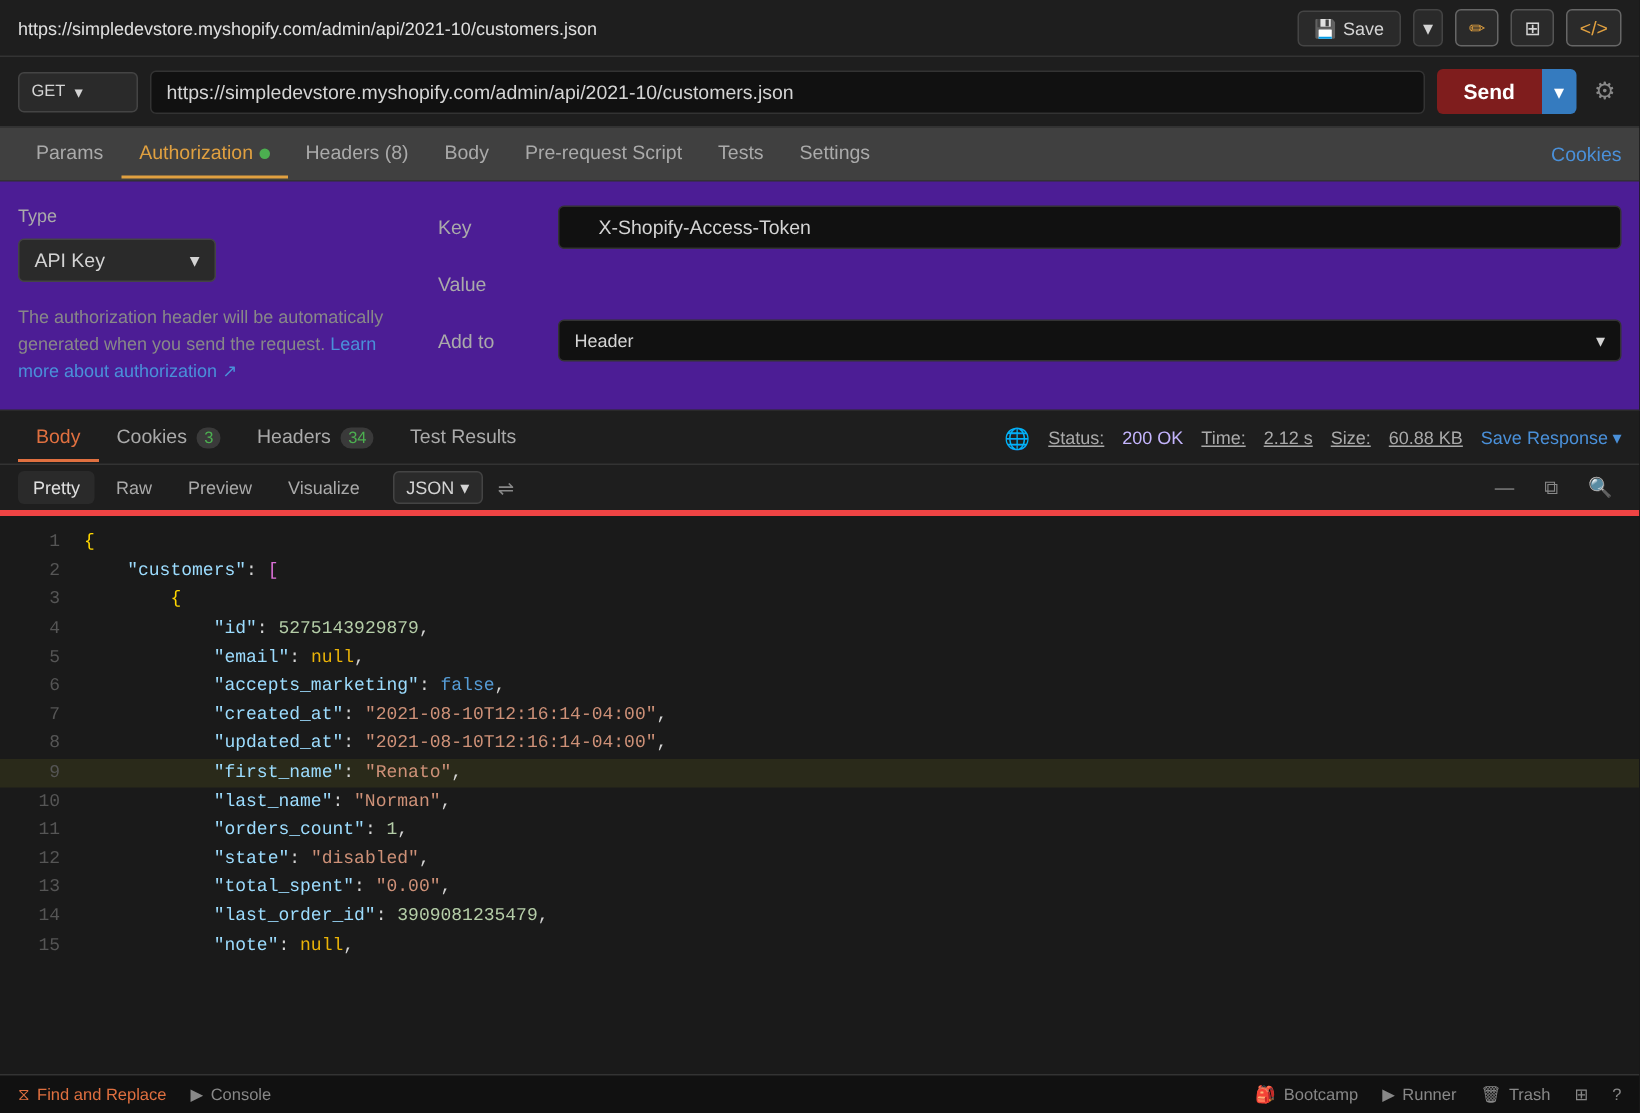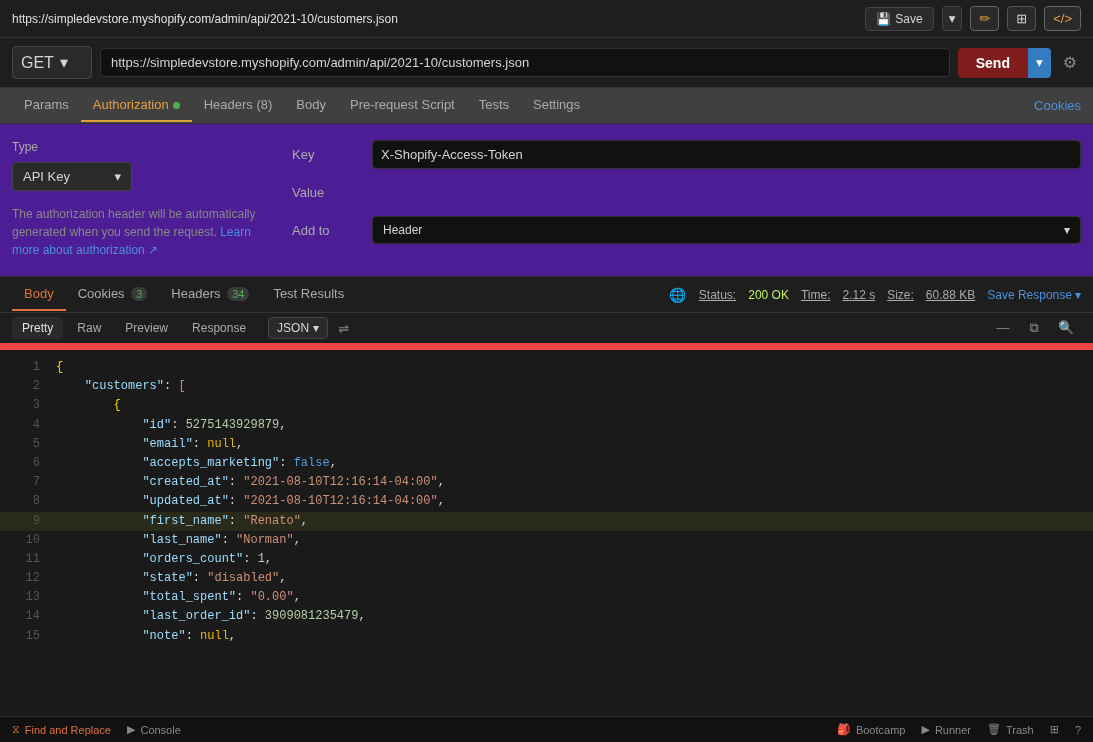--- a/index.html
+++ b/index.html
@@ -79,21 +79,21 @@
       gap: 8px;
       border-bottom: 1px solid #333;
       flex-shrink: 0;
     }
     .method-select {
       background: #2a2a2a;
       border: 1px solid #444;
       border-radius: 4px;
       color: #d4d4d4;
       padding: 6px 8px;
-      font-size: 16px;
+      font-size: 11px;
       cursor: pointer;
       display: flex;
       align-items: center;
       gap: 6px;
       min-width: 80px;
     }
     .url-input {
       flex: 1;
       background: #111;
       border: 1px solid #333;
@@ -197,21 +197,21 @@
       display: flex;
       align-items: center;
       justify-content: space-between;
       background: #2a2a2a;
       border: 1px solid #444;
       border-radius: 4px;
       padding: 6px 10px;
       cursor: pointer;
       font-size: 13px;
       color: #d4d4d4;
-      width: 120px;
+      width: 132px;
     }
     .auth-note {
       color: #888;
       font-size: 12px;
       margin-top: 14px;
       line-height: 1.5;
     }
     .auth-note a {
       color: #4a90d9;
       text-decoration: none;
@@ -226,21 +226,21 @@
       font-size: 13px;
       width: 80px;
       flex-shrink: 0;
     }
     .auth-field-input {
       flex: 1;
       background: #111;
       border: 1px solid #333;
       border-radius: 4px;
       color: #d4d4d4;
-      padding: 6px 8px;
+      padding: 6px 26px;
       font-size: 13px;
       outline: none;
     }
     .auth-field-input.value-input {
       color: #e05050;
     }
     .auth-field-select {
       flex: 1;
       background: #111;
       border: 1px solid #333;
@@ -294,21 +294,21 @@
       display: flex;
       align-items: center;
       gap: 12px;
       margin-left: auto;
     }
     .globe-icon {
       color: #888;
       font-size: 14px;
     }
     .status-ok {
-      color: #bef264;
+      color: #c4b5fd;
       font-size: 12px;
     }
     .status-label {
       color: #aaa;
       font-size: 12px;
       text-decoration: underline;
     }
     .save-response-btn {
       color: #4a90d9;
       cursor: pointer;
@@ -317,21 +317,21 @@
       align-items: center;
       gap: 3px;
     }
 
     
     .code-tabs-row {
       display: flex;
       align-items: center;
       padding: 4px 12px;
       background: #1e1e1e;
-      border-bottom: 7px solid #ef4444;
+      border-bottom: 4px solid #ef4444;
       flex-shrink: 0;
       gap: 4px;
     }
     .code-tab {
       color: #aaa;
       padding: 4px 10px;
       cursor: pointer;
       font-size: 12px;
       border-radius: 4px;
     }
@@ -529,21 +529,21 @@
         <span>Save Response</span>
         <span>▾</span>
       </div>
     </div>
   </div>
 
   <div class="code-tabs-row">
     <div class="code-tab active">Pretty</div>
     <div class="code-tab">Raw</div>
     <div class="code-tab">Preview</div>
-    <div class="code-tab">Response</div>
+    <div class="code-tab">Visualize</div>
     <div class="code-format-select">
       <span>JSON</span>
       <span>▾</span>
     </div>
     <span class="wrap-icon-btn">⇌</span>
     <div class="code-icons-right">
       <span class="code-icon-btn">—</span>
       <span class="code-icon-btn">⧉</span>
       <span class="code-icon-btn">🔍</span>
     </div>

